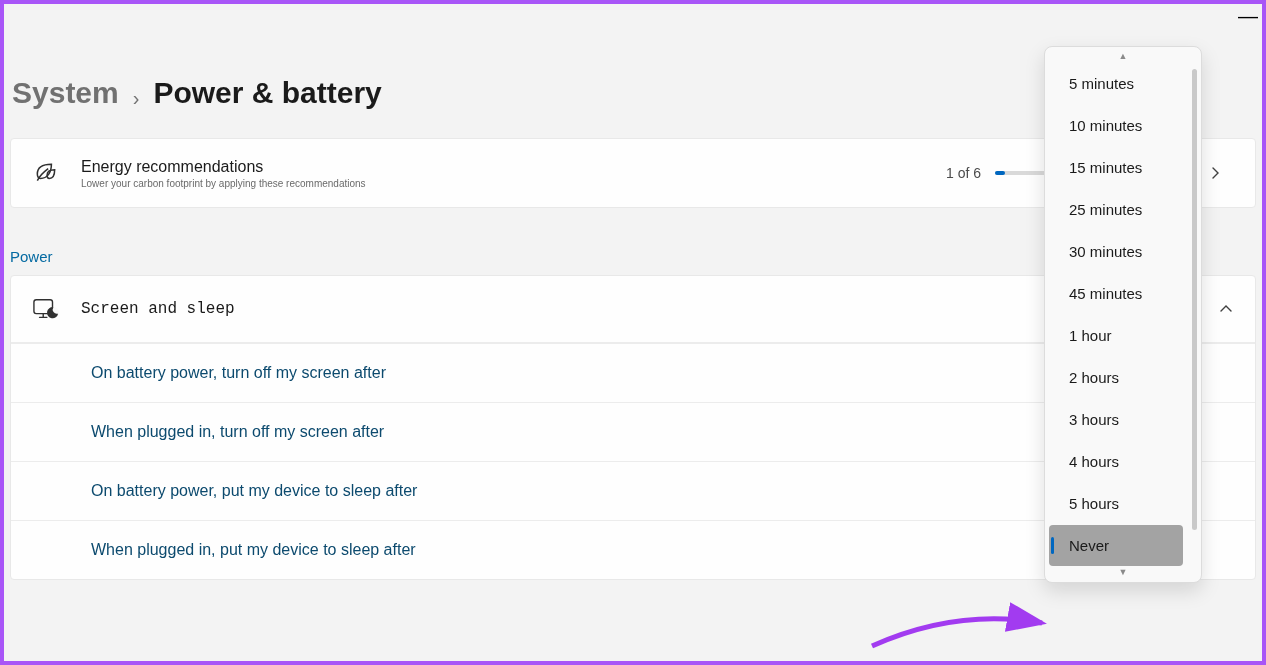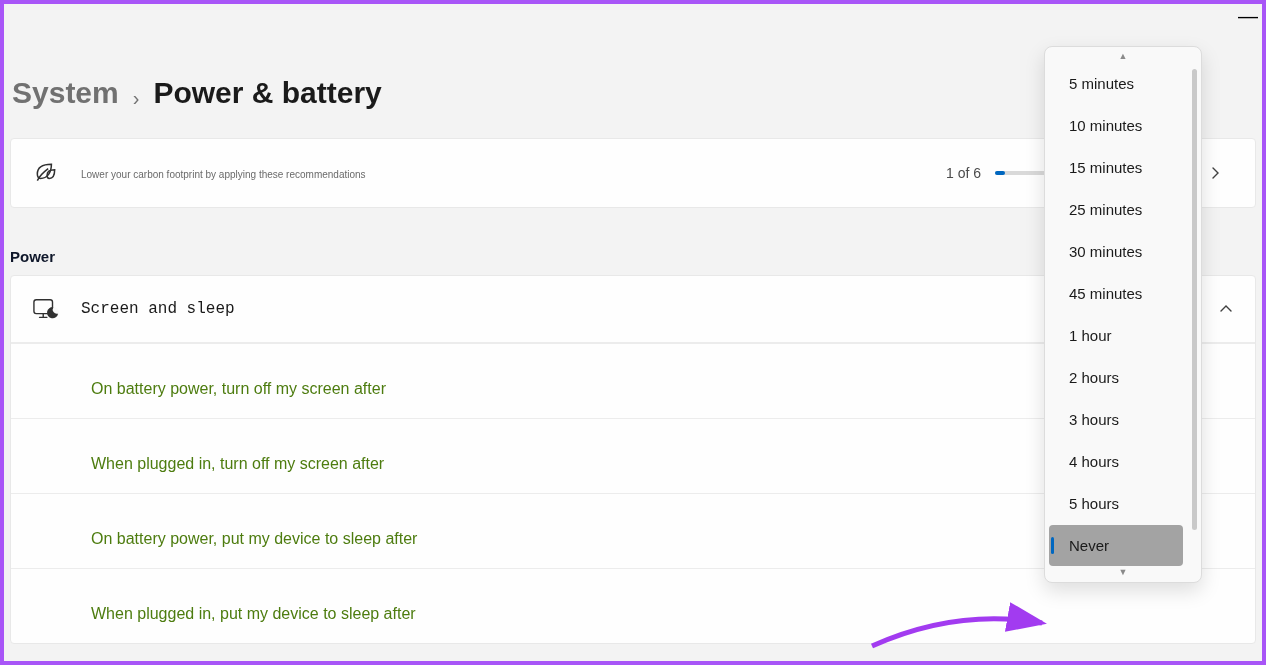--- a/index.html
+++ b/index.html
@@ -98,22 +98,22 @@
   .chevron-box {
     width: 36px;
     height: 36px;
     display: flex;
     align-items: center;
     justify-content: center;
     margin-left: 120px;
   }
   .section-label {
     font-size: 15px;
-    font-weight: 700;
-    color: #0f172a;
+    font-weight: 400;
+    color: #0369a1;
     margin: 0 6px 10px 6px;
   }
   .expander {
     border-bottom: 1px solid #ececec;
   }
   .expander-header {
     display: flex;
     align-items: center;
     padding: 22px 22px;
     gap: 22px;
@@ -133,22 +133,21 @@
   }
   .opt-row {
     display: flex;
     align-items: center;
     padding: 20px 22px 20px 80px;
     border-top: 1px solid #ececec;
   }
   .opt-label {
     flex: 1;
     font-size: 16px;
-    color: #4d7c0f;
-    margin-top: 16px;
+    color: #0c4a6e;
   }
   
   .dropdown {
     position: absolute;
     right: 60px;
     top: 42px;
     width: 158px;
     background: #f9f9f9;
     border: 1px solid #dcdcdc;
     border-radius: 8px;
@@ -227,20 +226,21 @@
     <span class="breadcrumb-sep">›</span>
     <span class="breadcrumb-current">Power &amp; battery</span>
   </div>
 
   <div class="card energy-card">
     <svg class="leaf-icon" viewBox="0 0 24 24">
       <path fill="none" stroke="#303030" stroke-width="1.4" d="M4 13 C4 7 9 4 17 4 C17 12 13 17 7 17 C5 17 4 15 4 13 Z M4 19 C6 15 10 11 14 8"></path>
       <path fill="none" stroke="#303030" stroke-width="1.4" d="M13 14 C13 11 15 9 20 9 C20 14 18 17 15 17 C14 17 13 16 13 14 Z"></path>
     </svg>
     <div class="energy-text">
+      <div class="energy-title">Energy recommendations</div>
       <div class="energy-sub">Lower your carbon footprint by applying these recommendations</div>
     </div>
     <div class="energy-right">
       <span class="energy-count">1 of 6</span>
       <div class="progress">
         <div class="progress-fill"></div>
       </div>
     </div>
     <div class="chevron-box">
       <svg width="14" height="14" viewBox="0 0 14 14">

